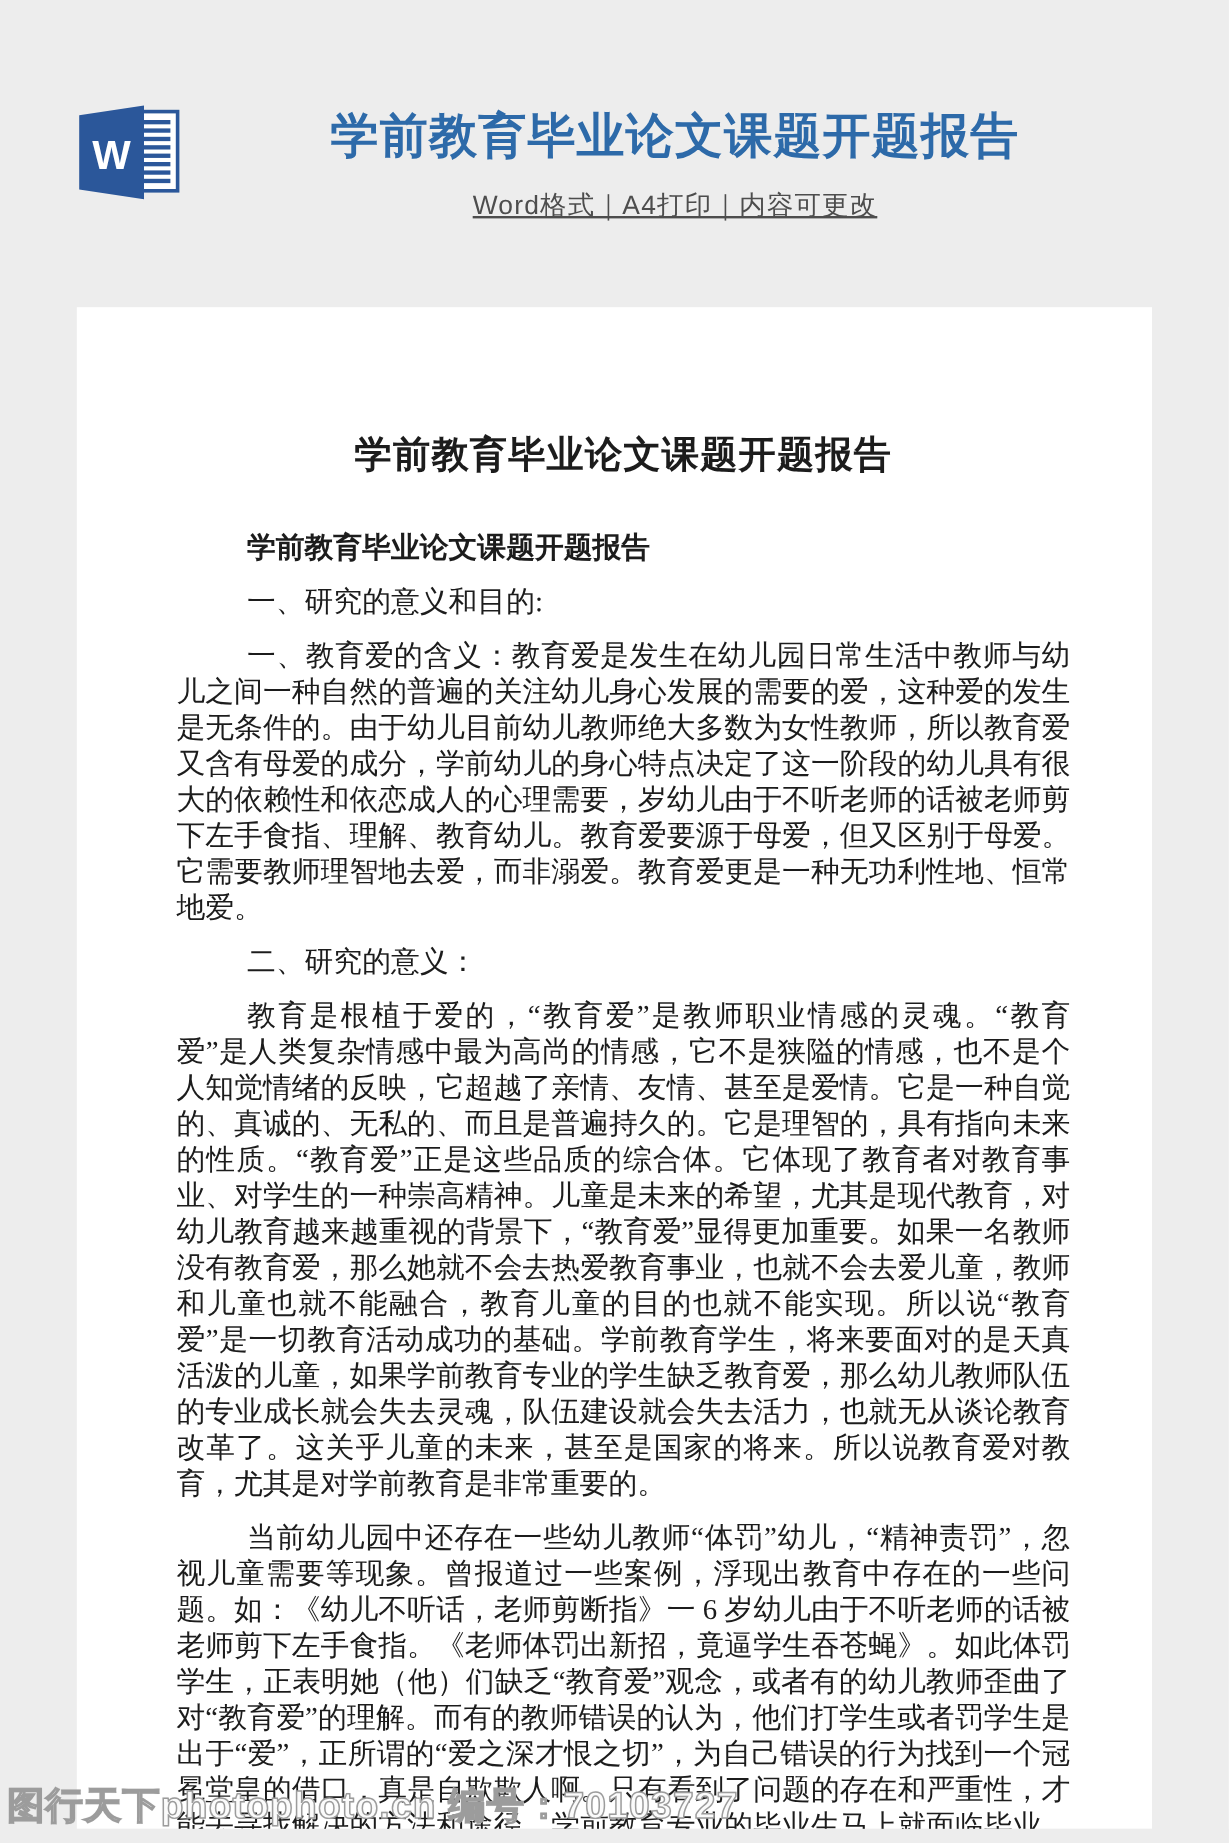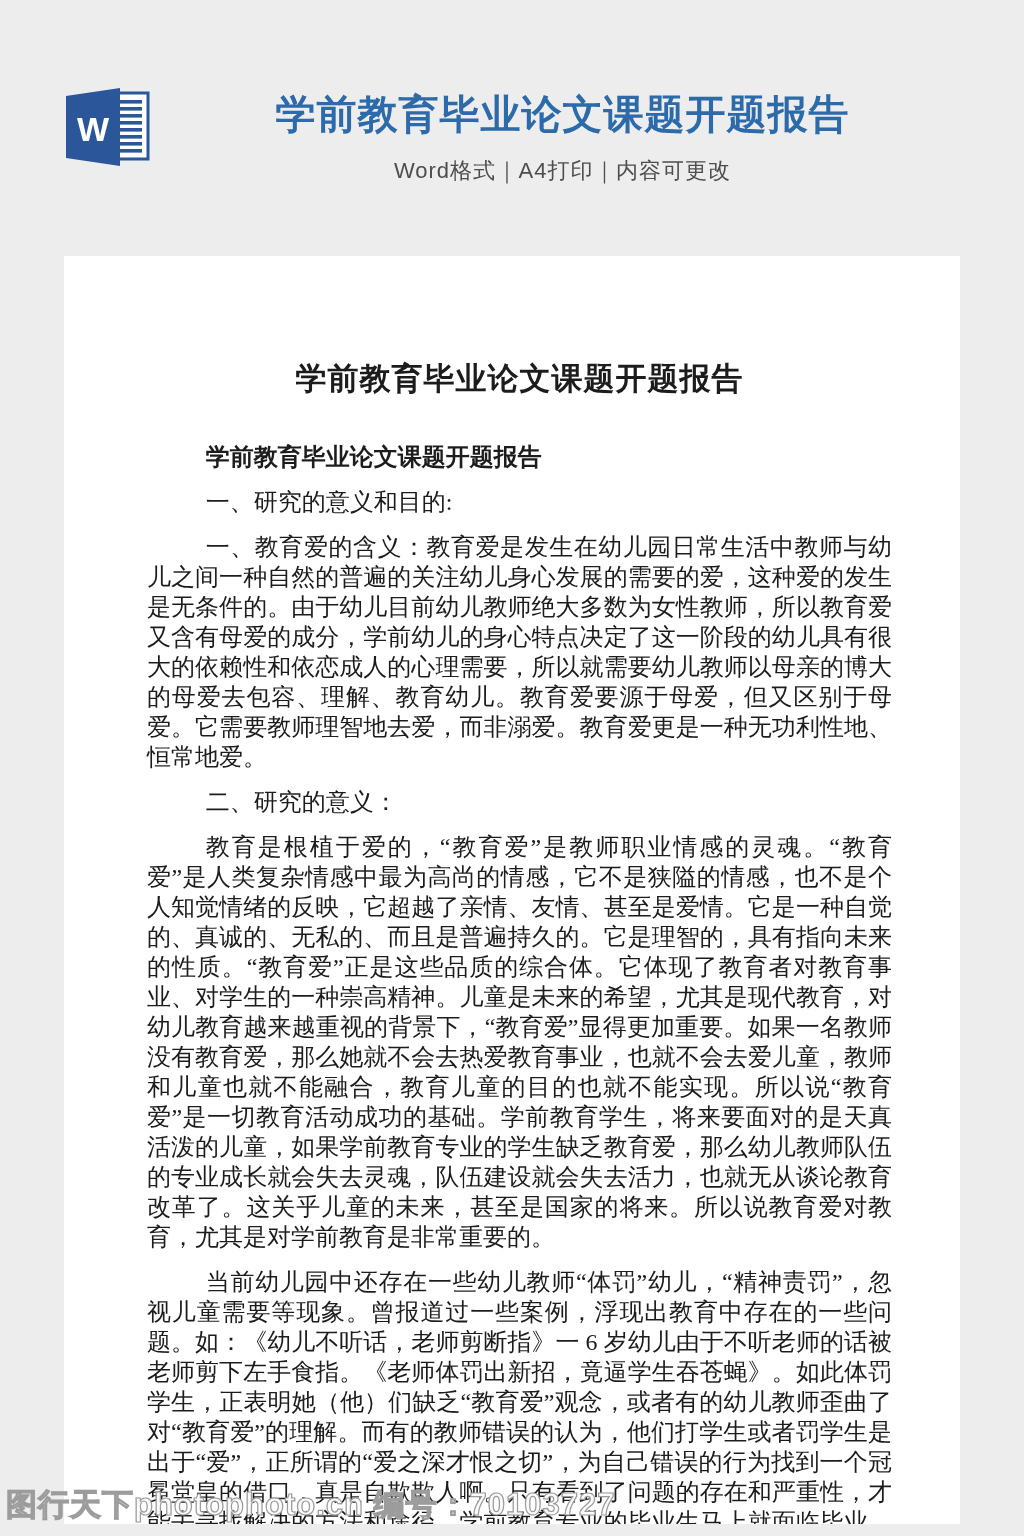--- a/index.html
+++ b/index.html
@@ -24,20 +24,21 @@
   }
   .header-title{
     font-size:40px;font-weight:bold;color:#2d6aa9;
     letter-spacing:1px;line-height:56px;
     white-space:nowrap;
   }
   .header-subtitle{
     margin-top:14px;
     font-size:22px;color:#4d4d4d;letter-spacing:1px;
     white-space:nowrap;
+    text-decoration:underline;
   }
   
   .page{
     position:absolute;left:64px;top:256px;width:896px;height:1268px;
     background:#ffffff;
     box-sizing:border-box;
     padding:100px 68px 0 83px;
     font-family:"Liberation Serif","DejaVu Serif",serif;
     color:#1c1c1c;
   }
@@ -96,20 +97,20 @@
   <div class="header-text">
     <div class="header-title">学前教育毕业论文课题开题报告</div>
     <div class="header-subtitle">Word格式｜A4打印｜内容可更改</div>
   </div>
 </div>
 
 <div class="page">
   <h1>学前教育毕业论文课题开题报告</h1>
   <p class="doc-subtitle">学前教育毕业论文课题开题报告</p>
   <p class="sect">一、研究的意义和目的:</p>
-  <p class="body-para">一、教育爱的含义：教育爱是发生在幼儿园日常生活中教师与幼儿之间一种自然的普遍的关注幼儿身心发展的需要的爱，这种爱的发生是无条件的。由于幼儿目前幼儿教师绝大多数为女性教师，所以教育爱又含有母爱的成分，学前幼儿的身心特点决定了这一阶段的幼儿具有很大的依赖性和依恋成人的心理需要，所以就需要幼儿教师以母亲的博大的母爱去包容、理解、教育幼儿。教育爱要源于母爱，但又区别于母爱。它需要教师理智地去爱，而非溺爱。教育爱更是一种无功利性地、恒常地爱。</p>
+  <p class="body-para">一、教育爱的含义：教育爱是发生在幼儿园日常生活中教师与幼儿之间一种自然的普遍的关注幼儿身心发展的需要的爱，这种爱的发生是无条件的。由于幼儿目前幼儿教师绝大多数为女性教师，所以教育爱又含有母爱的成分，学前幼儿的身心特点决定了这一阶段的幼儿具有很大的依赖性和依恋成人的心理需要，岁幼儿由于不听老师的话被老师剪下左手食指、理解、教育幼儿。教育爱要源于母爱，但又区别于母爱。它需要教师理智地去爱，而非溺爱。教育爱更是一种无功利性地、恒常地爱。</p>
   <p class="sect">二、研究的意义：</p>
   <p class="body-para">教育是根植于爱的，“教育爱”是教师职业情感的灵魂。“教育爱”是人类复杂情感中最为高尚的情感，它不是狭隘的情感，也不是个人知觉情绪的反映，它超越了亲情、友情、甚至是爱情。它是一种自觉的、真诚的、无私的、而且是普遍持久的。它是理智的，具有指向未来的性质。“教育爱”正是这些品质的综合体。它体现了教育者对教育事业、对学生的一种崇高精神。儿童是未来的希望，尤其是现代教育，对幼儿教育越来越重视的背景下，“教育爱”显得更加重要。如果一名教师没有教育爱，那么她就不会去热爱教育事业，也就不会去爱儿童，教师和儿童也就不能融合，教育儿童的目的也就不能实现。所以说“教育爱”是一切教育活动成功的基础。学前教育学生，将来要面对的是天真活泼的儿童，如果学前教育专业的学生缺乏教育爱，那么幼儿教师队伍的专业成长就会失去灵魂，队伍建设就会失去活力，也就无从谈论教育改革了。这关乎儿童的未来，甚至是国家的将来。所以说教育爱对教育，尤其是对学前教育是非常重要的。</p>
   <p class="body-para">当前幼儿园中还存在一些幼儿教师“体罚”幼儿，“精神责罚”，忽视儿童需要等现象。曾报道过一些案例，浮现出教育中存在的一些问题。如：《幼儿不听话，老师剪断指》一 6 岁幼儿由于不听老师的话被老师剪下左手食指。《老师体罚出新招，竟逼学生吞苍蝇》。如此体罚学生，正表明她（他）们缺乏“教育爱”观念，或者有的幼儿教师歪曲了对“教育爱”的理解。而有的教师错误的认为，他们打学生或者罚学生是出于“爱”，正所谓的“爱之深才恨之切”，为自己错误的行为找到一个冠冕堂皇的借口，真是自欺欺人啊。只有看到了问题的存在和严重性，才能去寻找解决的方法和途径。学前教育专业的毕业生马上就面临毕业，接下来就要从事和幼儿教育有关的工作，能否做一个称职的幼教工作</p>
 </div>
 
 <div class="footer-strip"></div>
 <div class="watermark">图行天下photophoto.cn 编号：70103727</div>
 
 </body></html>

